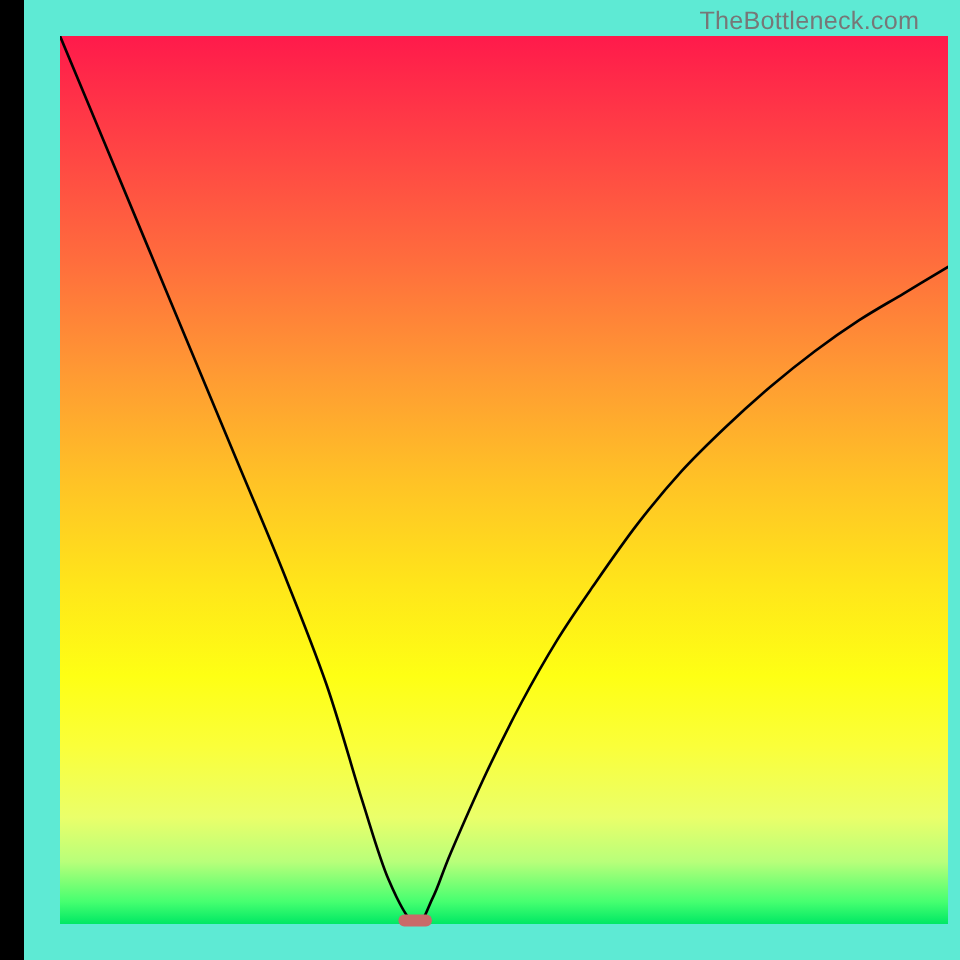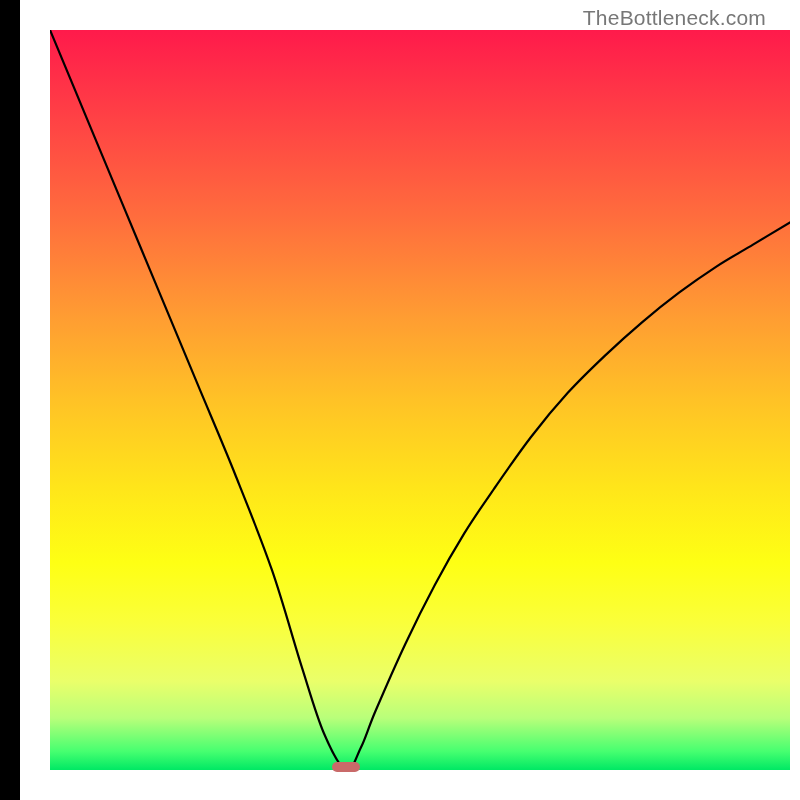--- a/index.html
+++ b/index.html
@@ -7,21 +7,21 @@
     padding: 0;
     width: 800px;
     height: 800px;
     background: #000;
     overflow: hidden;
     font-family: Arial, Helvetica, sans-serif;
   }
   .frame {
     position: absolute;
     inset: 0;
-    background: #ffffff;
+    background: #5eead4;
     margin-left: 20px;
   }
   .plot {
     position: absolute;
     left: 30px;
     top: 30px;
     width: 740px;
     height: 740px;
     background: linear-gradient(
       to bottom,

